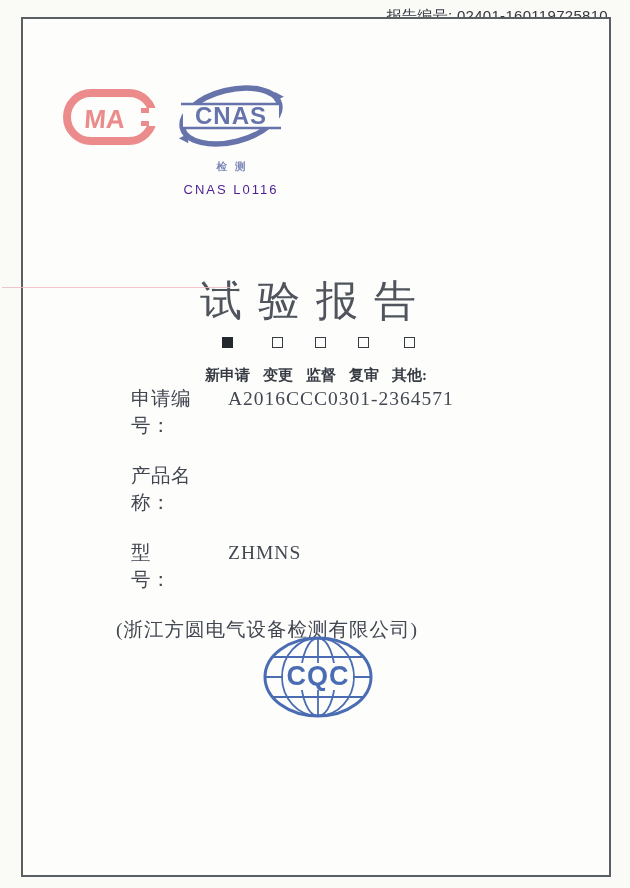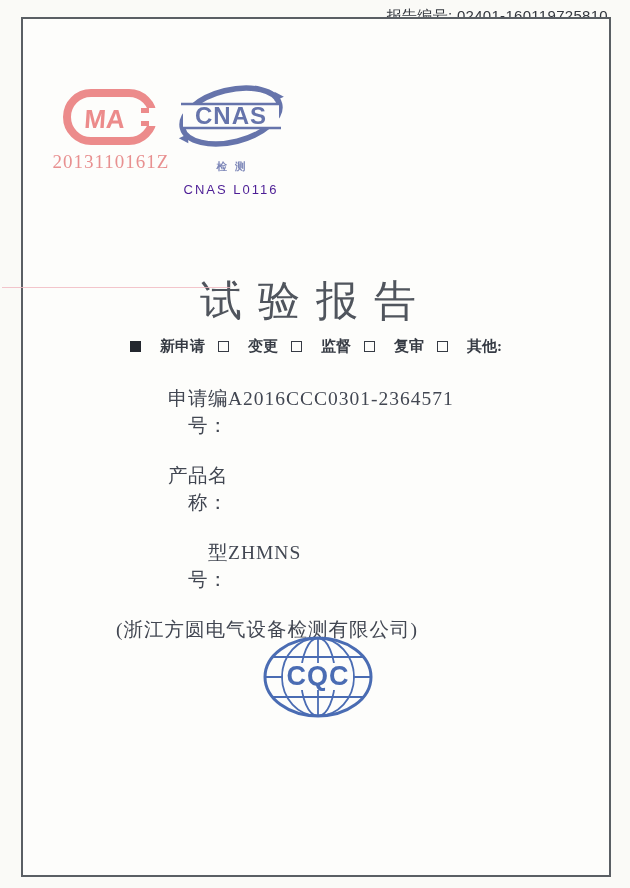--- a/index.html
+++ b/index.html
@@ -43,28 +43,28 @@
   .scan-line {
     position:absolute; left:-21px; top:268px; width:228px; height:1px;
     background:#f0b6bf; opacity:.8;
   }
   
   .cb-row {
     position:absolute; left:0; right:0; top:318px;
     display:flex; justify-content:center; gap:13px;
     font-size:15px; font-weight:700; color:#363b44;
   }
-  .cb-item { display:inline-flex; align-items:center; gap:18px; }
+  .cb-item { display:inline-flex; align-items:center; gap:18px;flex-direction:column; }
   .cb-box {
     width:11px; height:11px; border:1.5px solid #363b44; display:inline-block;
     margin-right:1px; background:transparent;
   }
   .cb-box.checked { background:#23272e; border-color:#23272e; }
   
-  .fields { position:absolute; left:108px; top:366px; width:440px;text-align:right; }
+  .fields { position:absolute; left:108px; top:366px; width:440px; }
   .field-row { display:flex; margin-bottom:23px; font-size:19.5px; line-height:27px; color:#424752; }
   .field-label { width:97px; flex:none; letter-spacing:.5px; }
   .field-value { letter-spacing:1px; }
   .field-value-alt { margin-left:-15px; letter-spacing:1px; }
   
   .cqc-block { position:absolute; left:239px; top:616px; width:112px; text-align:center; }
   svg { display:block; margin:0 auto; }
   svg text { font-family:"Liberation Sans","DejaVu Sans",sans-serif; }
 </style>
 </head>
@@ -78,21 +78,20 @@
 <div class="frame">
 
   <div class="cma-block">
     <svg width="100" height="64" viewBox="0 0 100 64">
       <rect x="6" y="8" width="86" height="48" rx="24" ry="24" fill="none" stroke="#ec8b8b" stroke-width="8"></rect>
       <rect x="84" y="23" width="16" height="18" fill="#fdfdfb"></rect>
       <rect x="80" y="23" width="8" height="5" fill="#ec8b8b"></rect>
       <rect x="80" y="36" width="8" height="5" fill="#ec8b8b"></rect>
       <text x="46" y="43" text-anchor="middle" font-size="26" font-weight="bold" fill="#ec8b8b" transform="skewX(-4)">MA</text>
     </svg>
-    <div class="cma-number">2013110161Z</div>
   </div>
 
   <div class="cnas-block">
     <svg width="112" height="78" viewBox="0 0 112 78">
       <g transform="rotate(-14 56 37)">
         <ellipse cx="56" cy="37" rx="50" ry="26" fill="none" stroke="#6674ab" stroke-width="5.5"></ellipse>
         <polygon points="104,24 112,31 102,33" fill="#6674ab"></polygon>
         <polygon points="8,53 0,46 10,44" fill="#6674ab"></polygon>
       </g>
       <rect x="8" y="25" width="96" height="24" fill="#fdfdfb"></rect>

